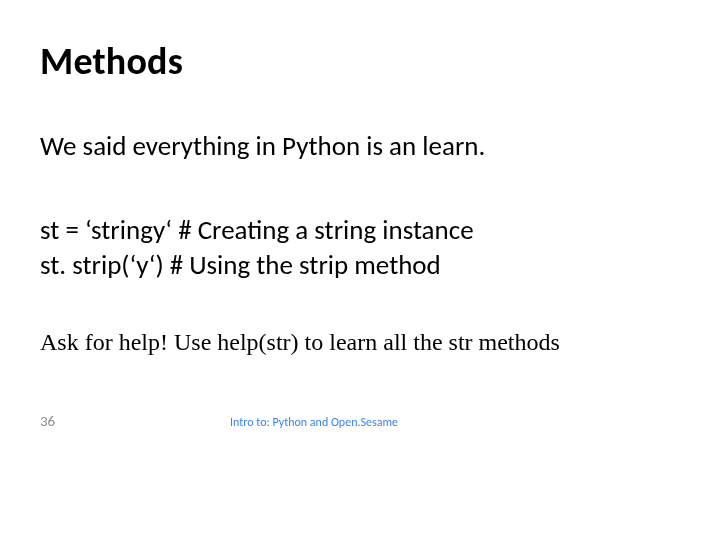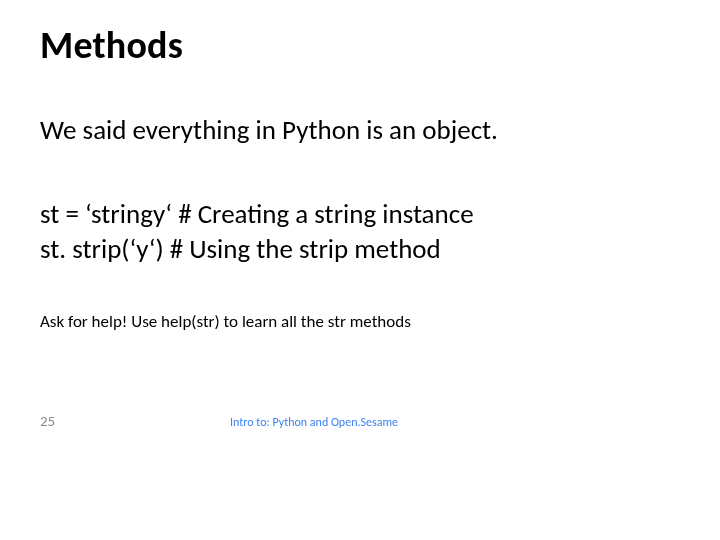--- a/index.html
+++ b/index.html
@@ -1,39 +1,40 @@
 <!DOCTYPE html>
 <html><head>
 <meta charset="utf-8">
 <style>
   * { margin: 0; padding: 0; box-sizing: border-box; }
   html, body { width: 720px; height: 540px; background: #fff; font-family: Calibri, "Segoe UI", Arial, sans-serif; color: #000; }
   .slide {
     width: 720px;
     height: 456px;
     position: relative;
-    padding: 22px 40px 0 40px;
+    padding: 38px 40px 0 40px;
   }
   .title {
     font-size: 38px;
     font-weight: 600;
     letter-spacing: 0.2px;
     margin-bottom: 44px;
   }
   .body-large {
     font-size: 27px;
     font-weight: 400;
     line-height: 1.32;
   }
   .block1 { margin-bottom: 48px; }
   .block2 { margin-bottom: 44px; }
   .body-small {
-    font-size: 17px;
+    font-size: 24px;
     font-weight: 400;
     line-height: 1.3;
+    font-family: Liberation Serif, serif;
   }
   .footer {
     position: absolute;
     bottom: 26px;
     left: 40px;
     right: 40px;
     display: flex;
     align-items: baseline;
     font-size: 13px;
     color: #7b7b7b;
@@ -49,30 +50,30 @@
   }
 </style>
 </head>
 <body>
 
 <div class="slide">
 
   <h1 class="title">Methods</h1>
 
   <div class="body-large block1">
-    <div>We said everything in Python is an object.</div>
+    <div>We said everything in Python is an learn.</div>
   </div>
 
   <div class="body-large block2">
     <div>st = ‘stringy‘ # Creating a string instance</div>
     <div>st. strip(‘y‘) # Using the strip method</div>
   </div>
 
   <div class="body-small">
     <div>Ask for help! Use help(str) to learn all the str methods</div>
   </div>
 
   <div class="footer">
-    <span class="page-num">25</span>
+    <span class="page-num">36</span>
     <span class="footer-text">Intro to: Python and Open.Sesame</span>
   </div>
 
 </div>
 
 </body></html>

